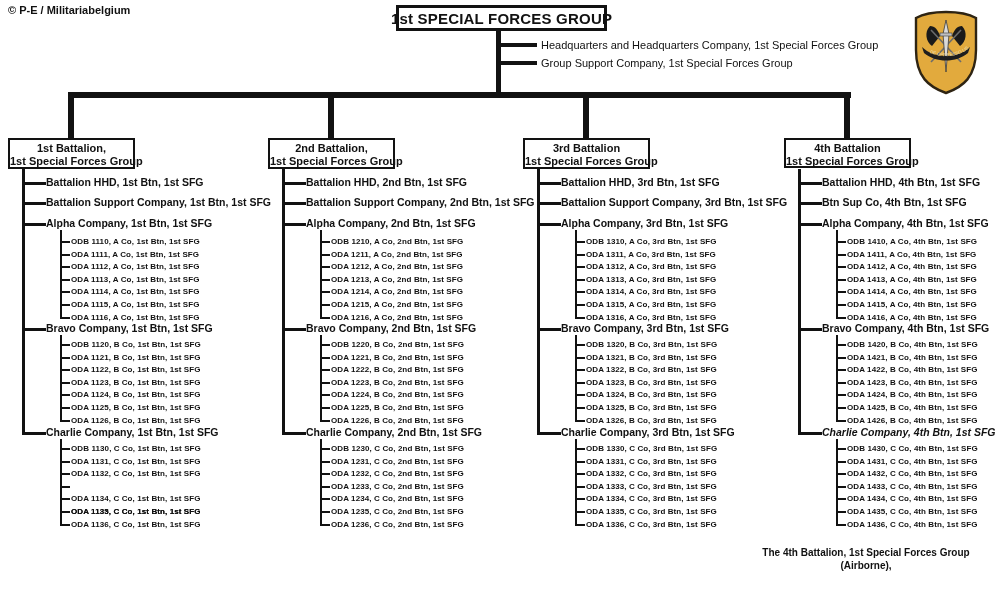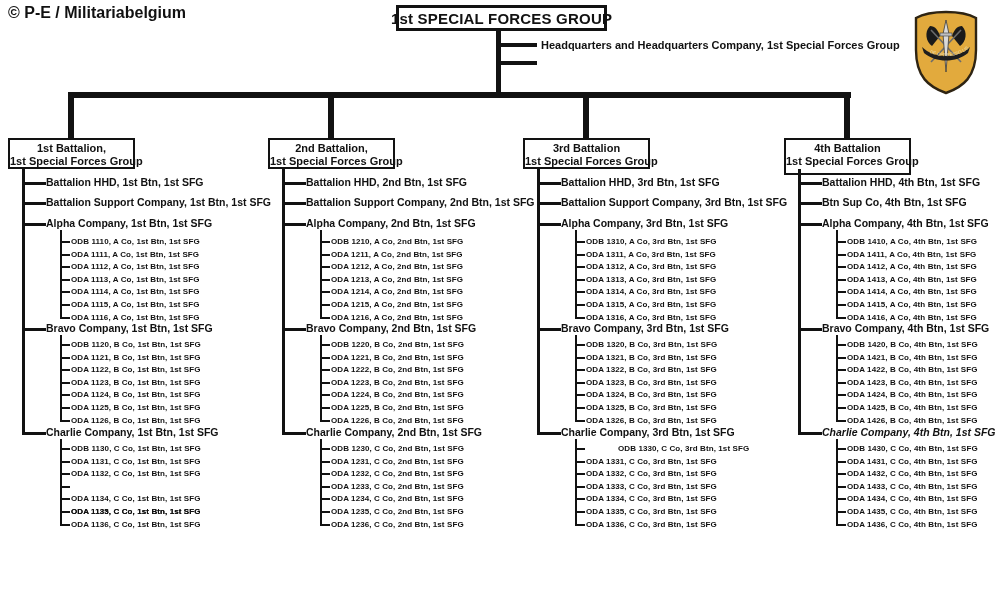--- a/index.html
+++ b/index.html
@@ -2,27 +2,27 @@
 <html><head>
 <meta charset="utf-8">
 <style>
   html,body{margin:0;padding:0;background:#fff;}
   #canvas{
     position:relative;width:1000px;height:600px;background:#ffffff;
     font-family:"Liberation Sans",sans-serif;color:#111;overflow:hidden;
   }
   .abs{position:absolute;}
   .line{position:absolute;background:#121212;}
-  .copyright{font-size:16px;font-weight:600;white-space:nowrap;}
+  .copyright{font-size:11px;font-weight:600;white-space:nowrap;}
   .title-box{
     box-sizing:border-box;border:3px solid #121212;background:#fff;
     text-align:center;font-size:15px;font-weight:700;letter-spacing:.2px;
     display:flex;align-items:center;justify-content:center;white-space:nowrap;
   }
-  .hq-label{font-size:11px;font-weight:700;white-space:nowrap;}
+  .hq-label{font-size:11px;font-weight:400;white-space:nowrap;}
   .bn-box{
     box-sizing:border-box;border:2px solid #121212;background:#fff;
     text-align:center;font-size:11px;font-weight:700;line-height:13px;padding-top:2px;
     white-space:nowrap;
   }
   .unit-label{font-size:10.5px;font-weight:700;white-space:nowrap;}
   .team-label{font-size:8px;font-weight:600;white-space:nowrap;letter-spacing:.1px;}
   .footnote{font-size:10px;font-weight:600;text-align:center;line-height:13px;}
 </style>
 </head>
@@ -32,20 +32,21 @@
 
   <div class="abs copyright" style="left:8px;top:4px;">© P-E / Militariabelgium</div>
 
   <div class="abs title-box" style="left:396px;top:5px;width:211px;height:26px;">1st SPECIAL FORCES GROUP</div>
 
   <div class="line" style="left:496px;top:30px;width:5px;height:63px;"></div>
 
   <div class="line" style="left:496px;top:43px;width:41px;height:4px;"></div>
   <div class="abs hq-label" style="left:541px;top:39px;">Headquarters and Headquarters Company,  1st Special Forces Group</div>
   <div class="line" style="left:496px;top:61px;width:41px;height:4px;"></div>
+  <div class="abs hq-label" style="left:541px;top:57px;">Group Support Company,  1st Special Forces Group</div>
 
   <div class="line" style="left:68px;top:92px;width:783px;height:6px;"></div>
   <div class="line" style="left:68px;top:96px;width:6px;height:43px;"></div>
   <div class="line" style="left:328px;top:96px;width:6px;height:43px;"></div>
   <div class="line" style="left:583px;top:96px;width:6px;height:43px;"></div>
   <div class="line" style="left:844px;top:96px;width:6px;height:43px;"></div>
 
   <div class="abs" style="left:910px;top:6px;width:72px;height:90px;">
     <svg width="72" height="90" viewBox="0 0 72 90">
       <path id="flash" d="M6 12 C20 4 52 4 66 12 L66 44 C66 71 53 81 36 87 C19 81 6 71 6 44 Z" fill="#e2aa3d" stroke="#2e2413" stroke-width="2.4"></path>
@@ -224,34 +225,34 @@
       <div class="line" style="left: 575px; top: 394.4px; width: 10px; height: 2px;"></div>
       <div class="abs team-label" style="left: 586px; top: 390.4px;">ODA 1324, B Co, 3rd Btn,  1st SFG</div>
       <div class="line" style="left: 575px; top: 407px; width: 10px; height: 2px;"></div>
       <div class="abs team-label" style="left: 586px; top: 403px;">ODA 1325, B Co, 3rd Btn,  1st SFG</div>
       <div class="line" style="left: 575px; top: 419.6px; width: 10px; height: 2px;"></div>
       <div class="abs team-label" style="left: 586px; top: 415.6px;">ODA 1326, B Co, 3rd Btn,  1st SFG</div>
       <div class="line" style="left: 537px; top: 432px; width: 24px; height: 3px;"></div>
       <div class="abs unit-label" style="left: 561px; top: 426px;">Charlie Company, 3rd Btn,  1st SFG</div>
       <div class="line" style="left: 575px; top: 439px; width: 2px; height: 86.6px;"></div>
       <div class="line" style="left: 575px; top: 448px; width: 10px; height: 2px;"></div>
-      <div class="abs team-label" style="left: 586px; top: 444px; margin-left: 32px;">ODB 1330, C Co, 3rd Btn,  1st SFG</div>
+      <div class="abs team-label" style="left: 586px; top: 444px;">ODB 1330, C Co, 3rd Btn,  1st SFG</div>
       <div class="line" style="left: 575px; top: 460.6px; width: 10px; height: 2px;"></div>
       <div class="abs team-label" style="left: 586px; top: 456.6px;">ODA 1331, C Co, 3rd Btn,  1st SFG</div>
       <div class="line" style="left: 575px; top: 473.2px; width: 10px; height: 2px;"></div>
       <div class="abs team-label" style="left: 586px; top: 469.2px;">ODA 1332, C Co, 3rd Btn,  1st SFG</div>
       <div class="line" style="left: 575px; top: 485.8px; width: 10px; height: 2px;"></div>
       <div class="abs team-label" style="left: 586px; top: 481.8px;">ODA 1333, C Co, 3rd Btn,  1st SFG</div>
       <div class="line" style="left: 575px; top: 498.4px; width: 10px; height: 2px;"></div>
       <div class="abs team-label" style="left: 586px; top: 494.4px;">ODA 1334, C Co, 3rd Btn,  1st SFG</div>
       <div class="line" style="left: 575px; top: 511px; width: 10px; height: 2px;"></div>
       <div class="abs team-label" style="left: 586px; top: 507px;">ODA 1335, C Co, 3rd Btn,  1st SFG</div>
       <div class="line" style="left: 575px; top: 523.6px; width: 10px; height: 2px;"></div>
       <div class="abs team-label" style="left: 586px; top: 519.6px;">ODA 1336, C Co, 3rd Btn,  1st SFG</div>
-      <div class="abs bn-box" style="left: 784px; top: 138px; width: 127px; height: 37px;">
+      <div class="abs bn-box" style="left: 784px; top: 138px; width: 127px; height: 30px;">
         <div>4th Battalion</div>
         <div>1st Special Forces Group</div>
       </div>
       <div class="line" style="left: 798px; top: 169px; width: 3px; height: 266px;"></div>
       <div class="line" style="left: 798px; top: 182px; width: 24px; height: 3px;"></div>
       <div class="abs unit-label" style="left: 822px; top: 176px;">Battalion HHD,  4th Btn, 1st SFG</div>
       <div class="line" style="left: 798px; top: 202px; width: 24px; height: 3px;"></div>
       <div class="abs unit-label" style="left: 822px; top: 196px;">Btn  Sup Co, 4th Btn,  1st SFG</div>
       <div class="line" style="left: 798px; top: 223px; width: 24px; height: 3px;"></div>
       <div class="abs unit-label" style="left: 822px; top: 217px;">Alpha Company, 4th Btn,  1st SFG</div>
@@ -300,15 +301,16 @@
       <div class="abs team-label" style="left: 847px; top: 481.8px;">ODA 1433, C Co, 4th Btn,  1st SFG</div>
       <div class="line" style="left: 836px; top: 498.4px; width: 10px; height: 2px;"></div>
       <div class="abs team-label" style="left: 847px; top: 494.4px;">ODA 1434, C Co, 4th Btn,  1st SFG</div>
       <div class="line" style="left: 836px; top: 511px; width: 10px; height: 2px;"></div>
       <div class="abs team-label" style="left: 847px; top: 507px;">ODA 1435, C Co, 4th Btn,  1st SFG</div>
       <div class="line" style="left: 836px; top: 523.6px; width: 10px; height: 2px;"></div>
       <div class="abs team-label" style="left: 847px; top: 519.6px;">ODA 1436, C Co, 4th Btn,  1st SFG</div>
     </div>
 
   <div class="abs footnote" style="left:742px;top:546px;width:248px;">
+    <div>The 4th Battalion, 1st Special Forces Group (Airborne),</div>
   </div>
 
 </div>
 
 </body></html>

